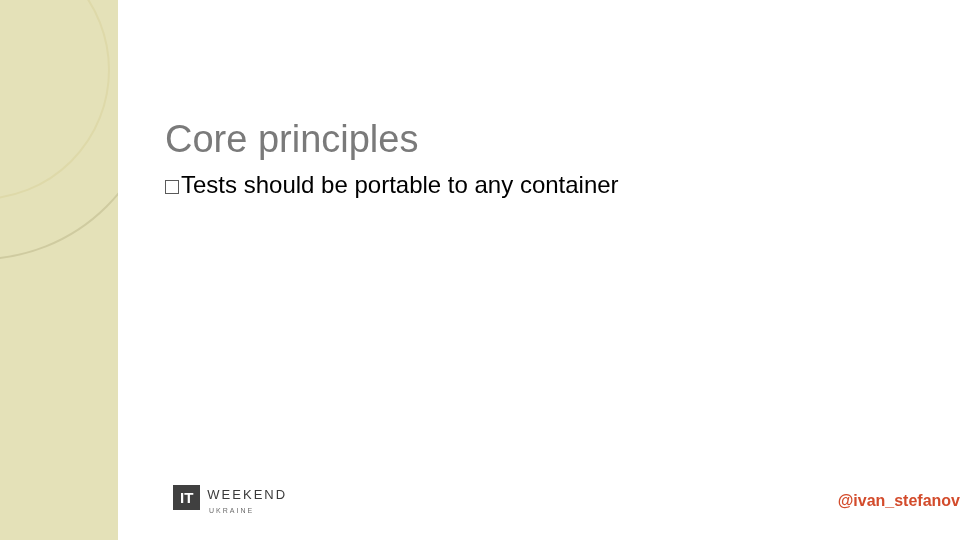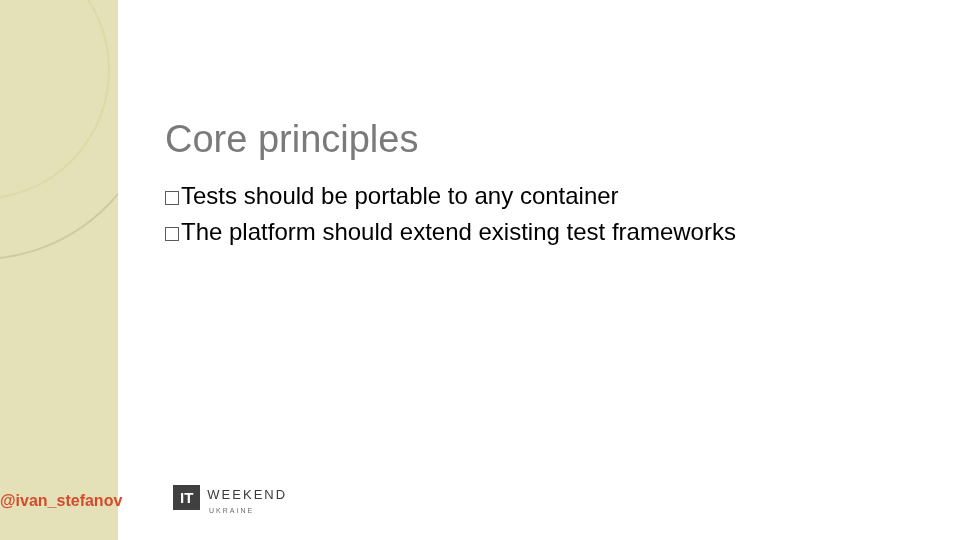--- a/index.html
+++ b/index.html
@@ -44,21 +44,21 @@
     left: 165px;
     top: 118px;
     font-size: 38px;
     color: #7a7a7a;
     font-weight: 400;
   }
 
   .body {
     position: absolute;
     left: 165px;
-    top: 180px;
+    top: 169px;
     width: 740px;
     color: #000;
     font-size: 24px;
     line-height: 1.35;
   }
   .bullet {
     display: block;
     margin-bottom: 4px;
   }
   .bullet .box {
@@ -69,21 +69,21 @@
     margin-right: 2px;
     position: relative;
     top: 1px;
   }
 
   .footer-handle {
     position: absolute;
     bottom: 30px;
     left: 0;
     width: 960px;
-    text-align: left;
+    text-align: right;
     font-size: 16px;
     font-weight: 700;
     color: #d34b2b;
   }
 
   
   .logo-itw {
     position: absolute;
     left: 173px;
     bottom: 30px;
@@ -136,23 +136,20 @@
     <div class="ring-outer"></div>
     <div class="ring-inner"></div>
   </div>
 
   <h1 class="title">Core principles</h1>
 
   <div class="body">
     <span class="bullet">
       <span class="box"></span><span>Tests should be portable to any container</span>
     </span>
-    <span class="bullet">
-      <span class="box"></span><span>The platform should extend existing test frameworks</span>
-    </span>
   </div>
 
   <div class="footer-handle">@ivan_stefanov</div>
 
   <div class="logo-itw">
     <div class="it-box">IT</div>
     <div class="weekend">WEEKEND</div>
     <div class="ukraine">UKRAINE</div>
   </div>
 

